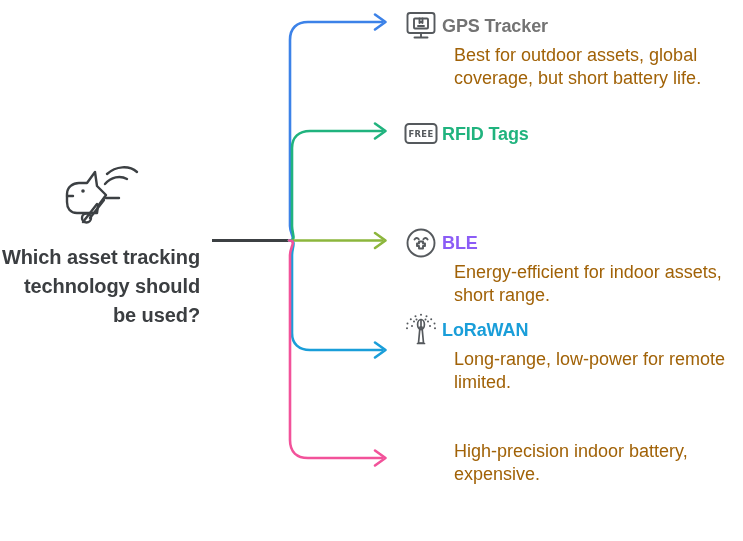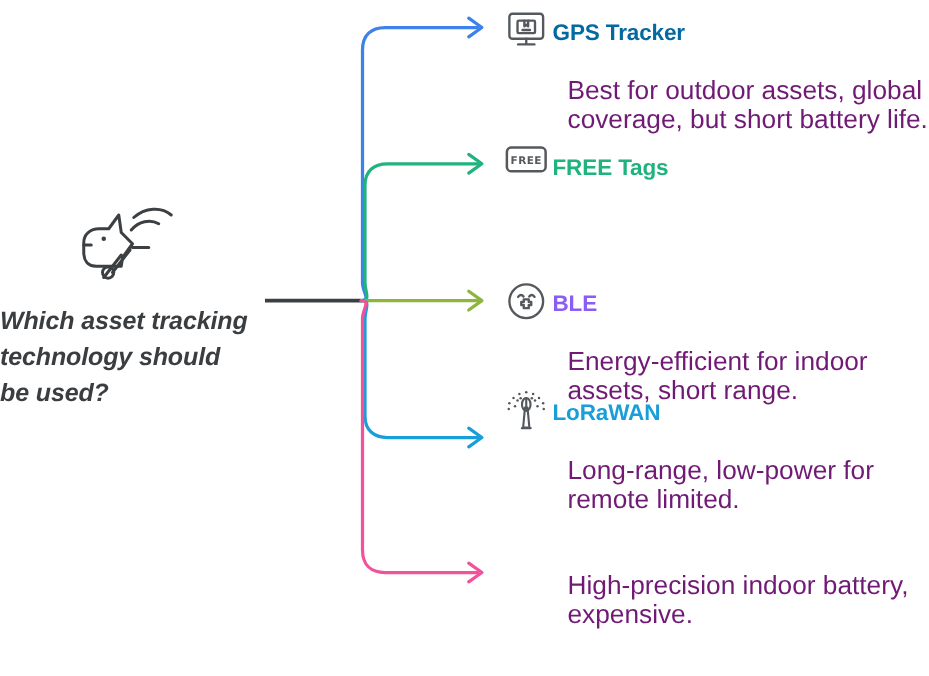--- a/index.html
+++ b/index.html
@@ -22,22 +22,21 @@
     width: 743px;
     height: 541px;
   }
 
   
   .root-node {
     position: absolute;
     left: 0px;
     top: 155px;
     width: 200px;
-    text-align: left;
-    font-style: italic;
+    text-align: right;
   }
   .root-icon {
     width: 200px;
     height: 80px;
     display: flex;
     align-items: center;
     justify-content: center;
   }
   .root-label {
     margin-top: 8px;
@@ -57,35 +56,35 @@
   .branch-head {
     display: flex;
     align-items: center;
     height: 36px;
   }
   .branch-icon {
     width: 42px;
     min-width: 42px;
     height: 36px;
     display: flex;
-    align-items: flex-start;
+    align-items: center;
     justify-content: center;
   }
   .branch-title {
     font-size: 18px;
     font-weight: bold;
     letter-spacing: -0.1px;
     white-space: nowrap;
   }
   .branch-desc {
     margin-left: 54px;
-    margin-top: 17px;
-    font-size: 21px;
+    margin-top: 0;
+    font-size: 18px;
     line-height: 23px;
-    color: #701a75;
+    color: #a16207;
     max-width: 290px;
   }
 
   .row-0 { top: 8px; }
   .row-1 { top: 116px; }
   .row-2 { top: 225px; }
   .row-3 { top: 312px; }
   .row-4 { top: 440px; }
 </style>
 </head>
@@ -140,34 +139,34 @@
     <div class="branch-icon">
       <svg width="32" height="32" viewBox="0 0 32 32" xmlns="http://www.w3.org/2000/svg" fill="none" stroke="#55595d" stroke-width="1.9" stroke-linecap="round" stroke-linejoin="round">
         <rect x="2.5" y="3" width="27" height="20" rx="2.5"></rect>
         <path d="M16,23 L16,27"></path>
         <path d="M9.5,27.5 L22.5,27.5"></path>
         <rect x="9" y="8.5" width="14" height="10" rx="1"></rect>
         <path d="M14.5,8.5 L14.5,13 L16,11.8 L17.5,13 L17.5,8.5"></path>
         <path d="M13,16 L19,16"></path>
       </svg>
     </div>
-    <div class="branch-title" style="color:#0369a1">GPS Tracker</div>
+    <div class="branch-title" style="color:#737373">GPS Tracker</div>
   </div>
   <div class="branch-desc">Best for outdoor assets, global coverage, but short battery life.</div>
 </div>
 
 <div class="branch-row row-1">
   <div class="branch-head">
     <div class="branch-icon">
       <svg width="34" height="24" viewBox="0 0 34 24" xmlns="http://www.w3.org/2000/svg" fill="none" stroke="#55595d" stroke-width="2" stroke-linecap="round" stroke-linejoin="round">
         <rect x="1.5" y="2" width="31" height="19" rx="3.5"></rect>
         <text x="17" y="15.4" font-family="DejaVu Sans, sans-serif" font-size="8.4" font-weight="bold" fill="#55595d" stroke="none" text-anchor="middle" letter-spacing="0.4">FREE</text>
       </svg>
     </div>
-    <div class="branch-title" style="color:#20b37e">FREE Tags</div>
+    <div class="branch-title" style="color:#20b37e">RFID Tags</div>
   </div>
 </div>
 
 <div class="branch-row row-2">
   <div class="branch-head">
     <div class="branch-icon">
       <svg width="32" height="32" viewBox="0 0 32 32" xmlns="http://www.w3.org/2000/svg" fill="none" stroke="#55595d" stroke-width="1.9" stroke-linecap="round" stroke-linejoin="round">
         <circle cx="16" cy="16" r="13.5"></circle>
         <path d="M9.5,12.5 C10.8,10.6 12.6,10.6 13.8,12.2"></path>
         <path d="M18.4,12.2 C19.6,10.6 21.4,10.6 22.6,12.5"></path>

